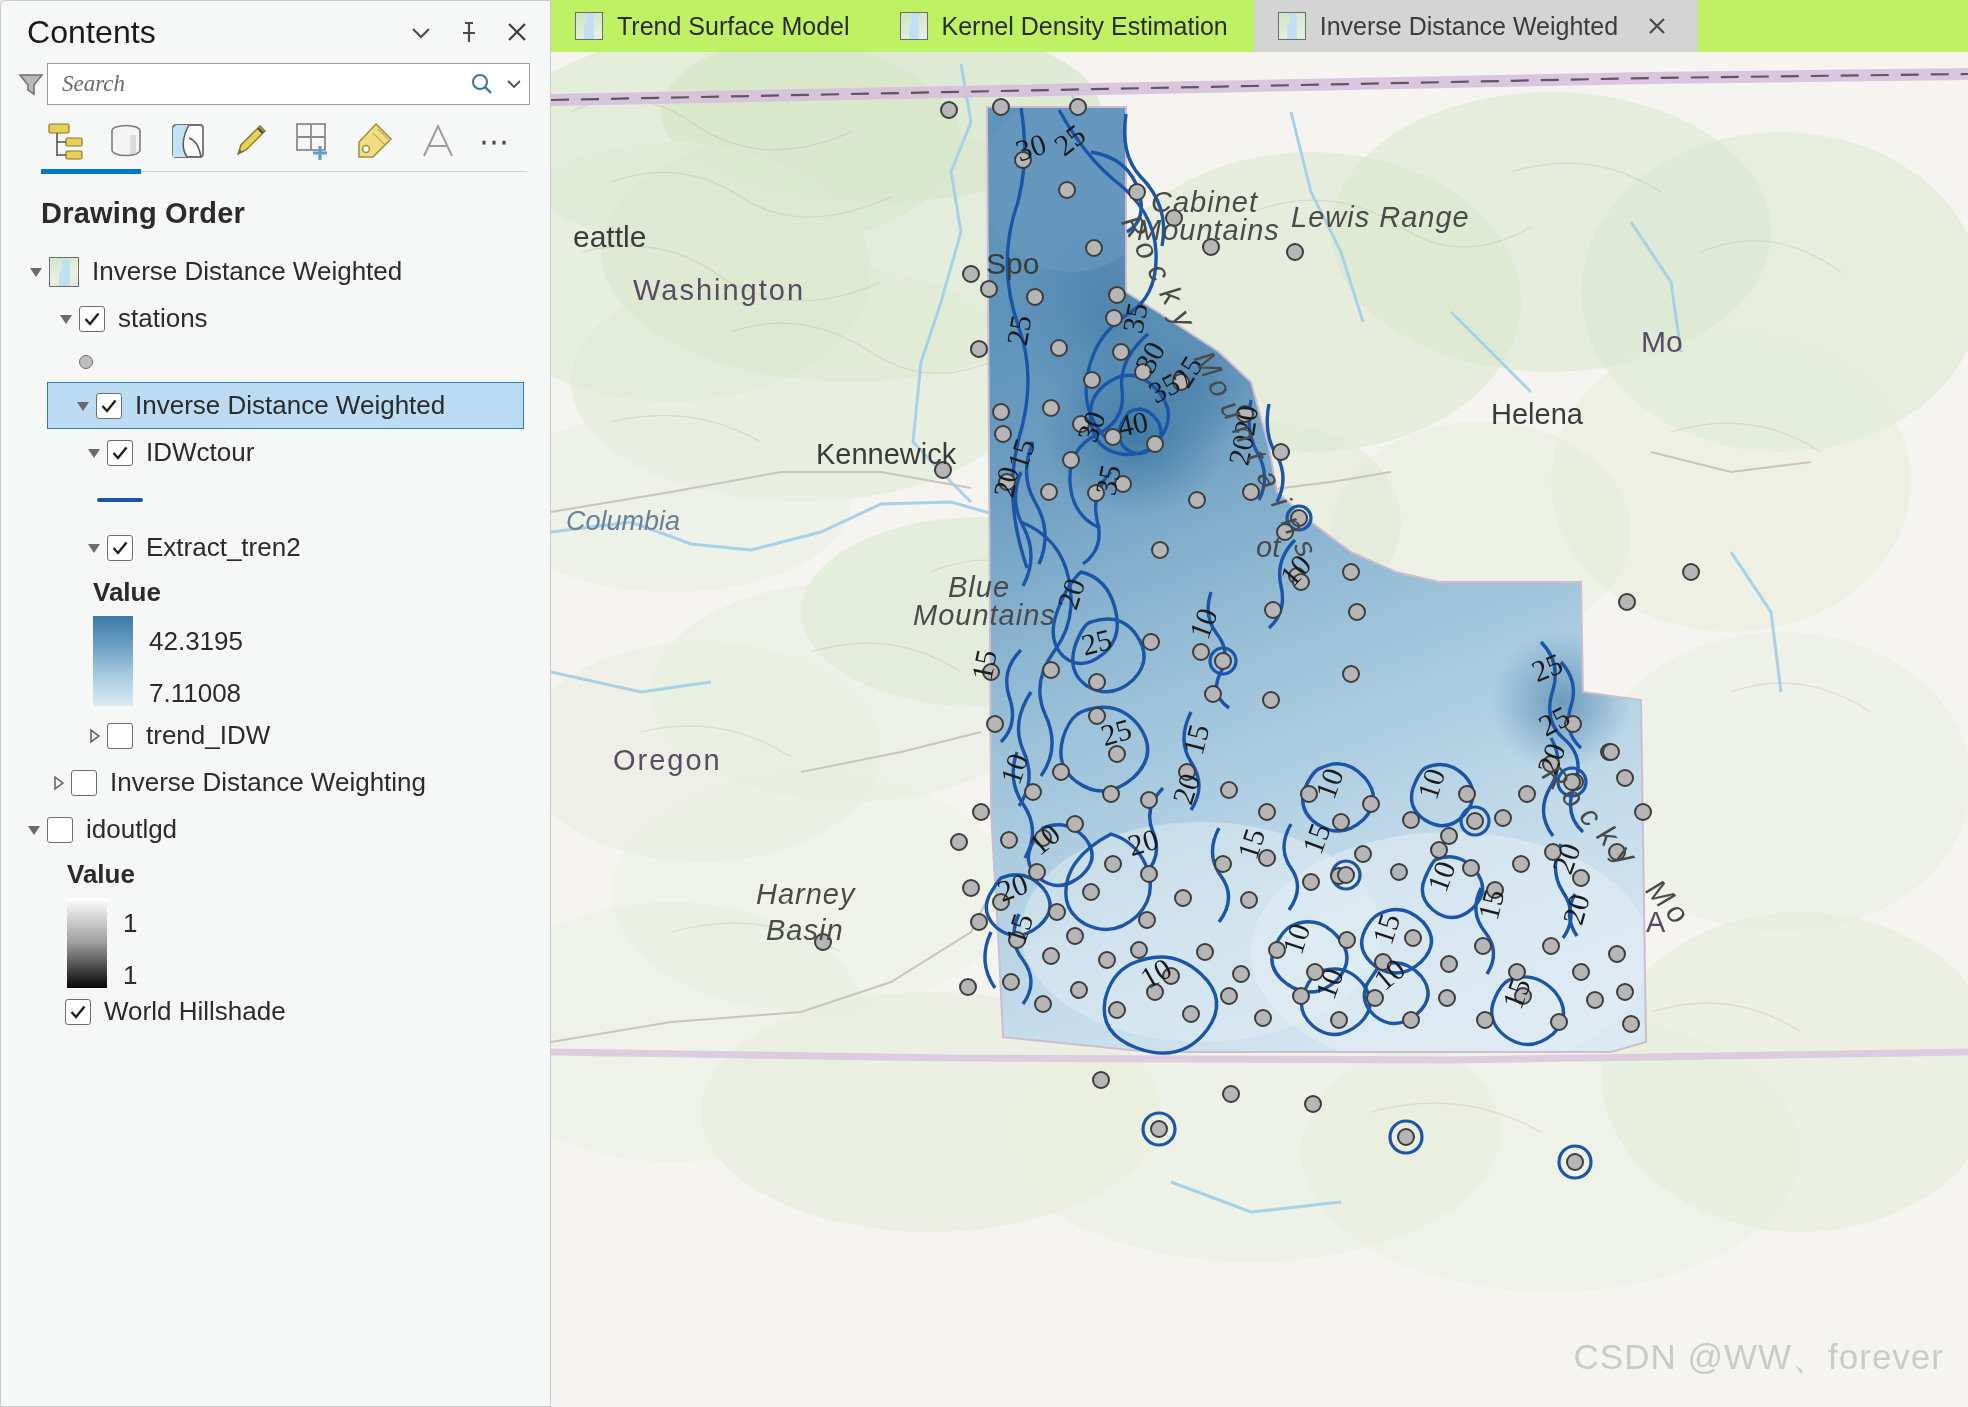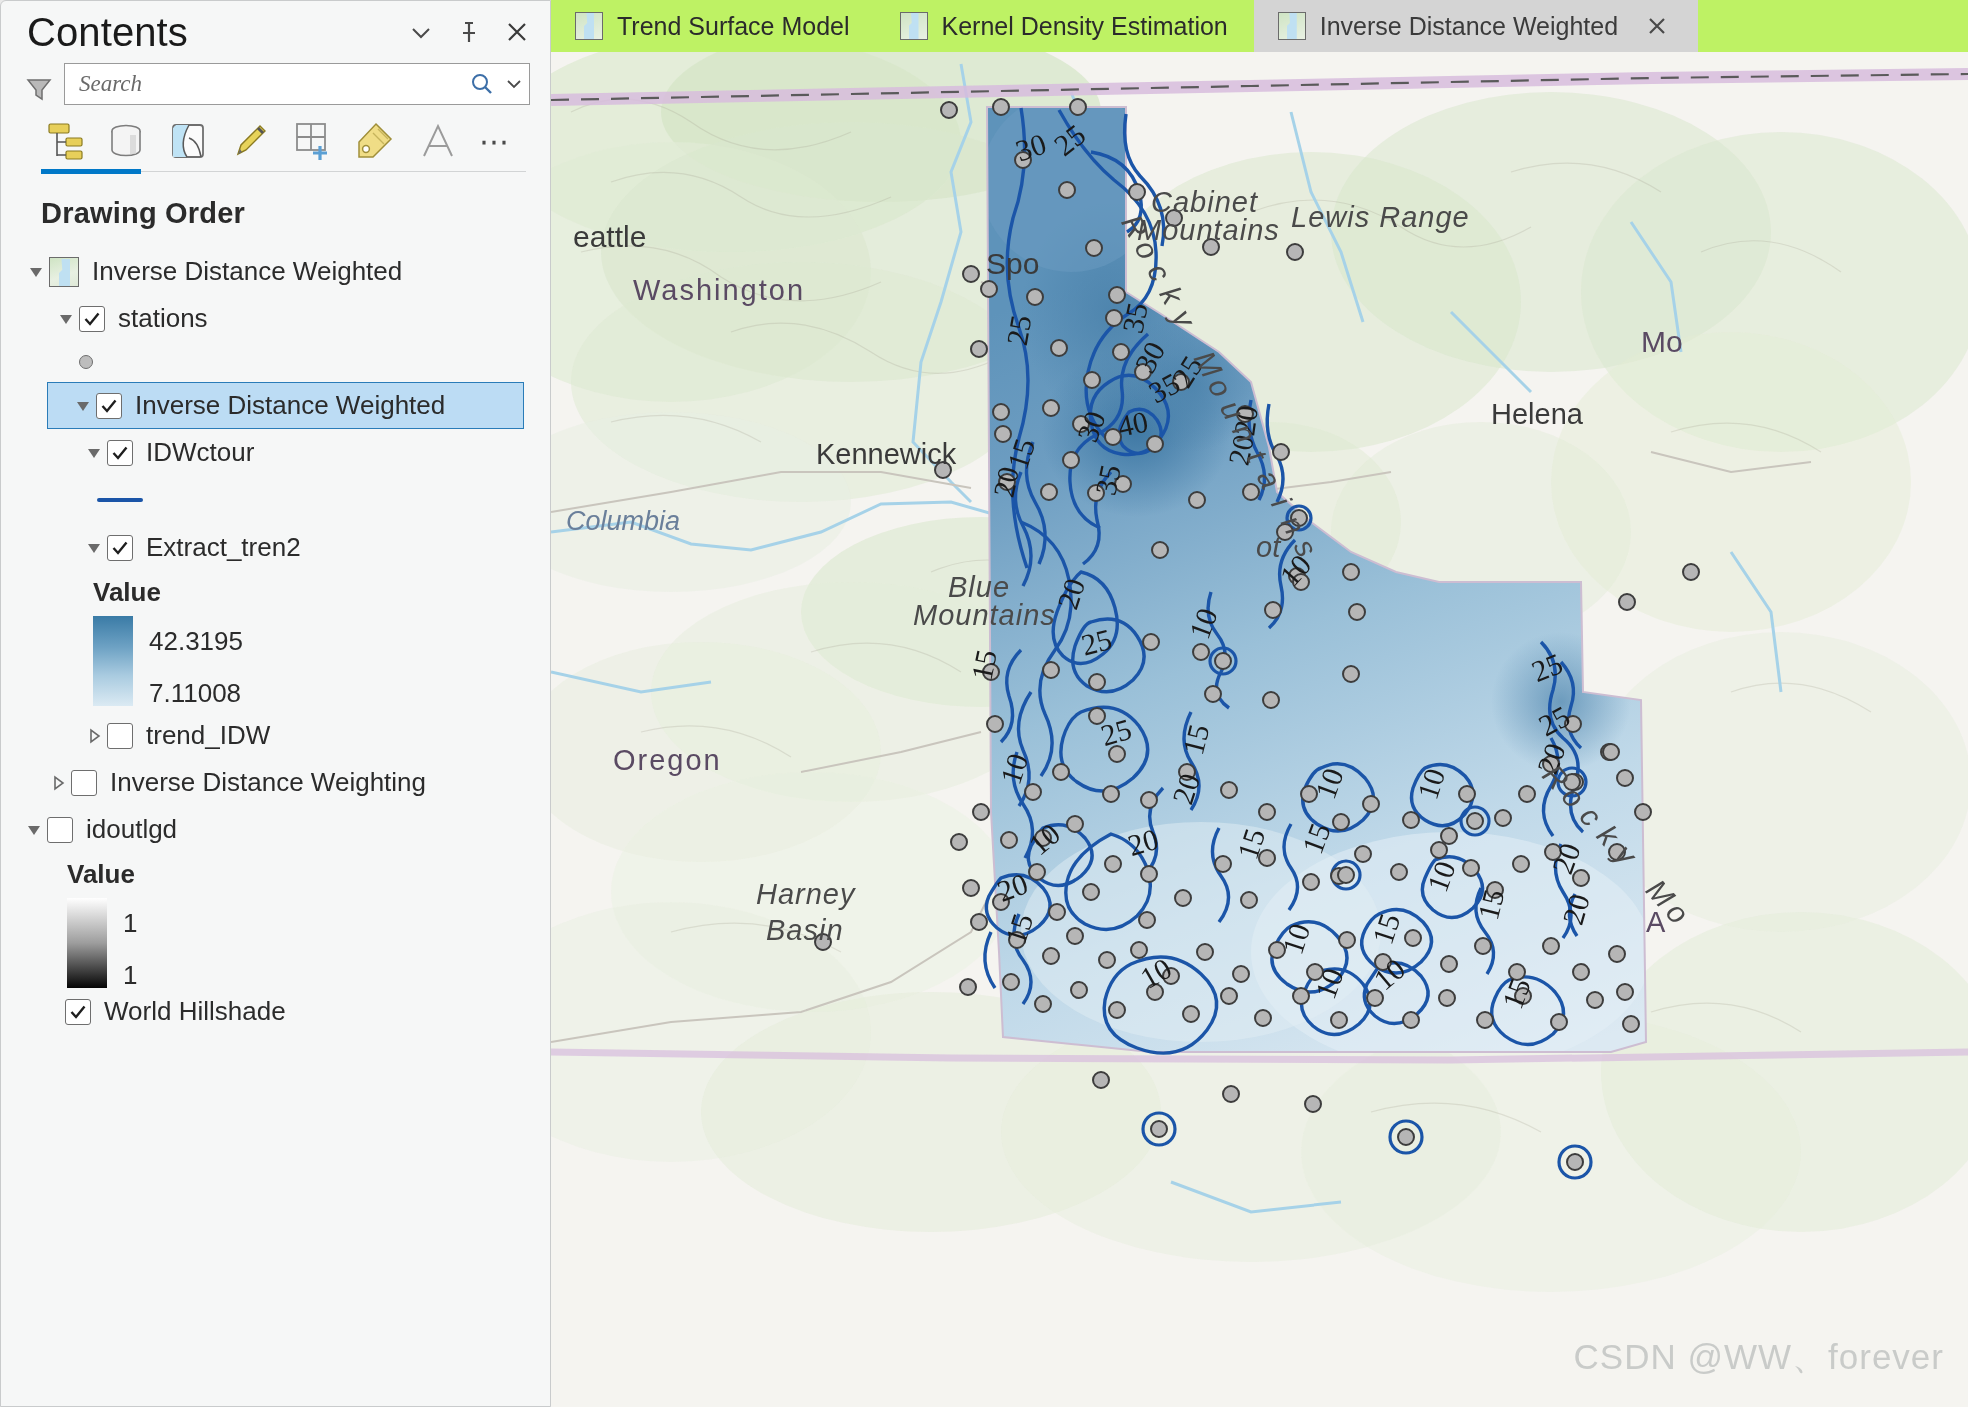--- a/index.html
+++ b/index.html
@@ -22,30 +22,30 @@
     box-sizing:border-box;
     position:relative;
     overflow:hidden;
   }
   .pane-header{
     display:flex;align-items:center;
     padding:12px 14px 6px 26px;
     height:56px;box-sizing:border-box;
   }
   .pane-title{
-    font-size:40px;color:#1a1a1a;font-weight:400;
+    font-size:32px;color:#1a1a1a;font-weight:400;
     letter-spacing:.1px;line-height:1;flex:1;
   }
   .hdr-btns{display:flex;align-items:center;gap:22px;padding-right:6px;}
   .hdr-btn{width:26px;height:26px;display:flex;align-items:center;justify-content:center;cursor:pointer;}
   .hdr-btn svg{display:block;}
 
   .search-row{
-    display:flex;align-items:flex-end;
-    padding:6px 20px 0 22px;gap:9px;
+    display:flex;align-items:center;
+    padding:6px 20px 0 14px;gap:0;
   }
   .filter-icon{width:32px;height:32px;flex:0 0 32px;}
   .search-box{
     flex:1;height:42px;background:#fff;border:1px solid #9a9a9a;
     display:flex;align-items:center;box-sizing:border-box;
   }
   .search-text{
     flex:1;padding-left:14px;font-size:23px;color:#6a6a6a;
     font-style:italic;font-family:"Liberation Serif",serif;
   }

